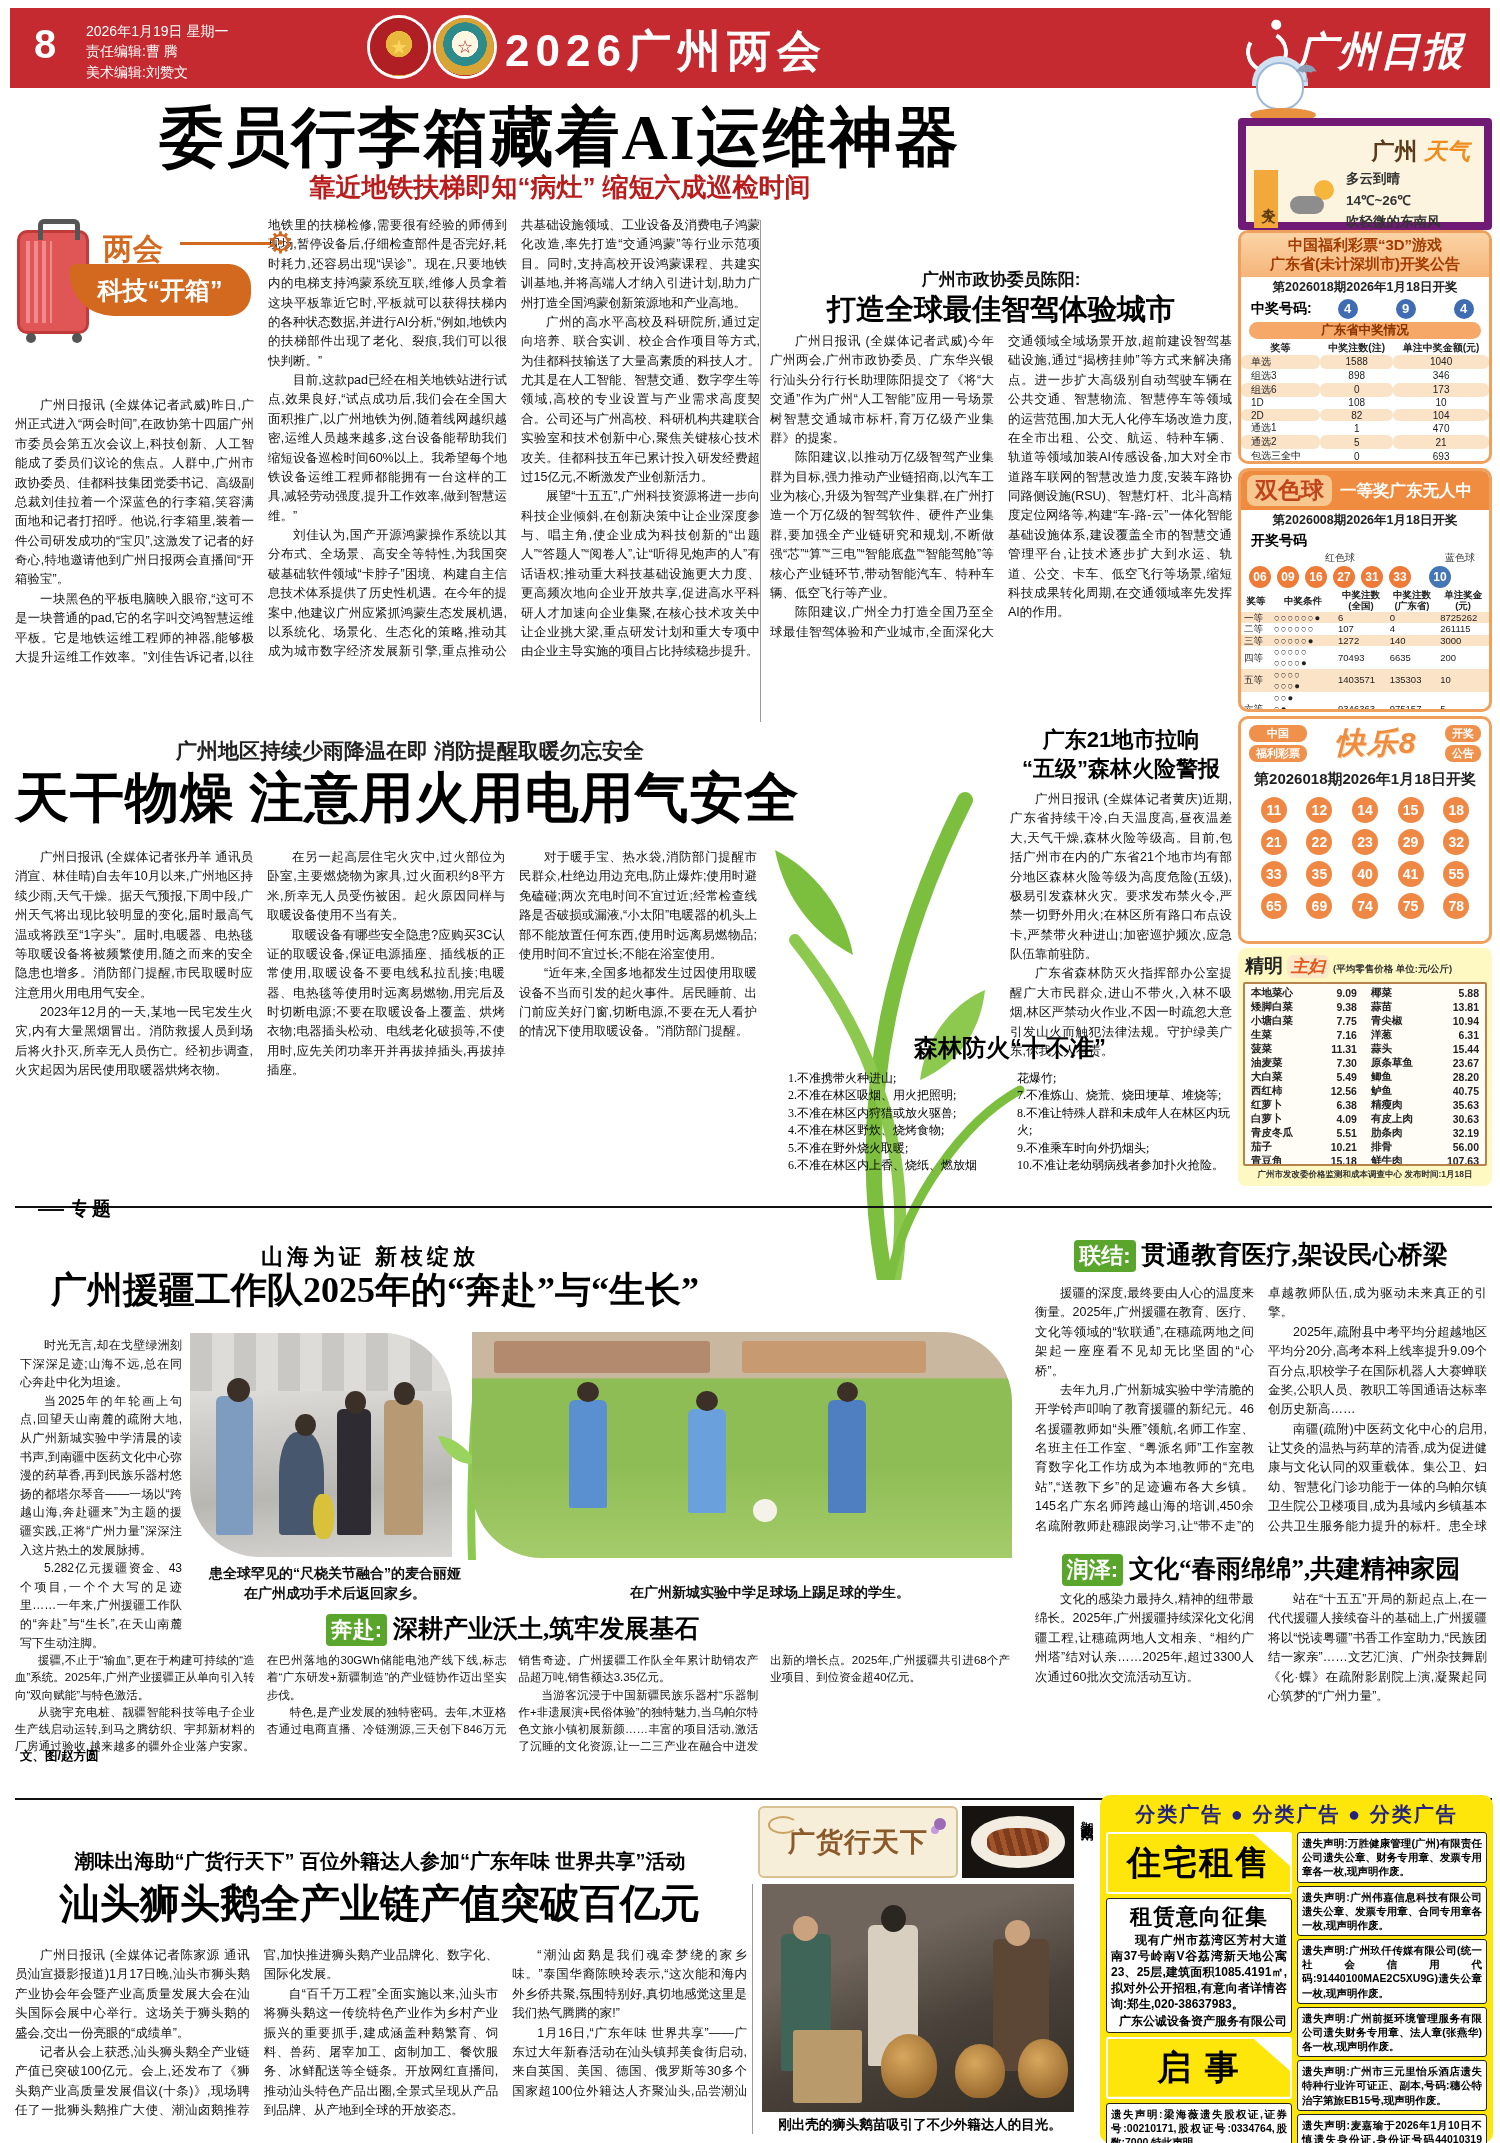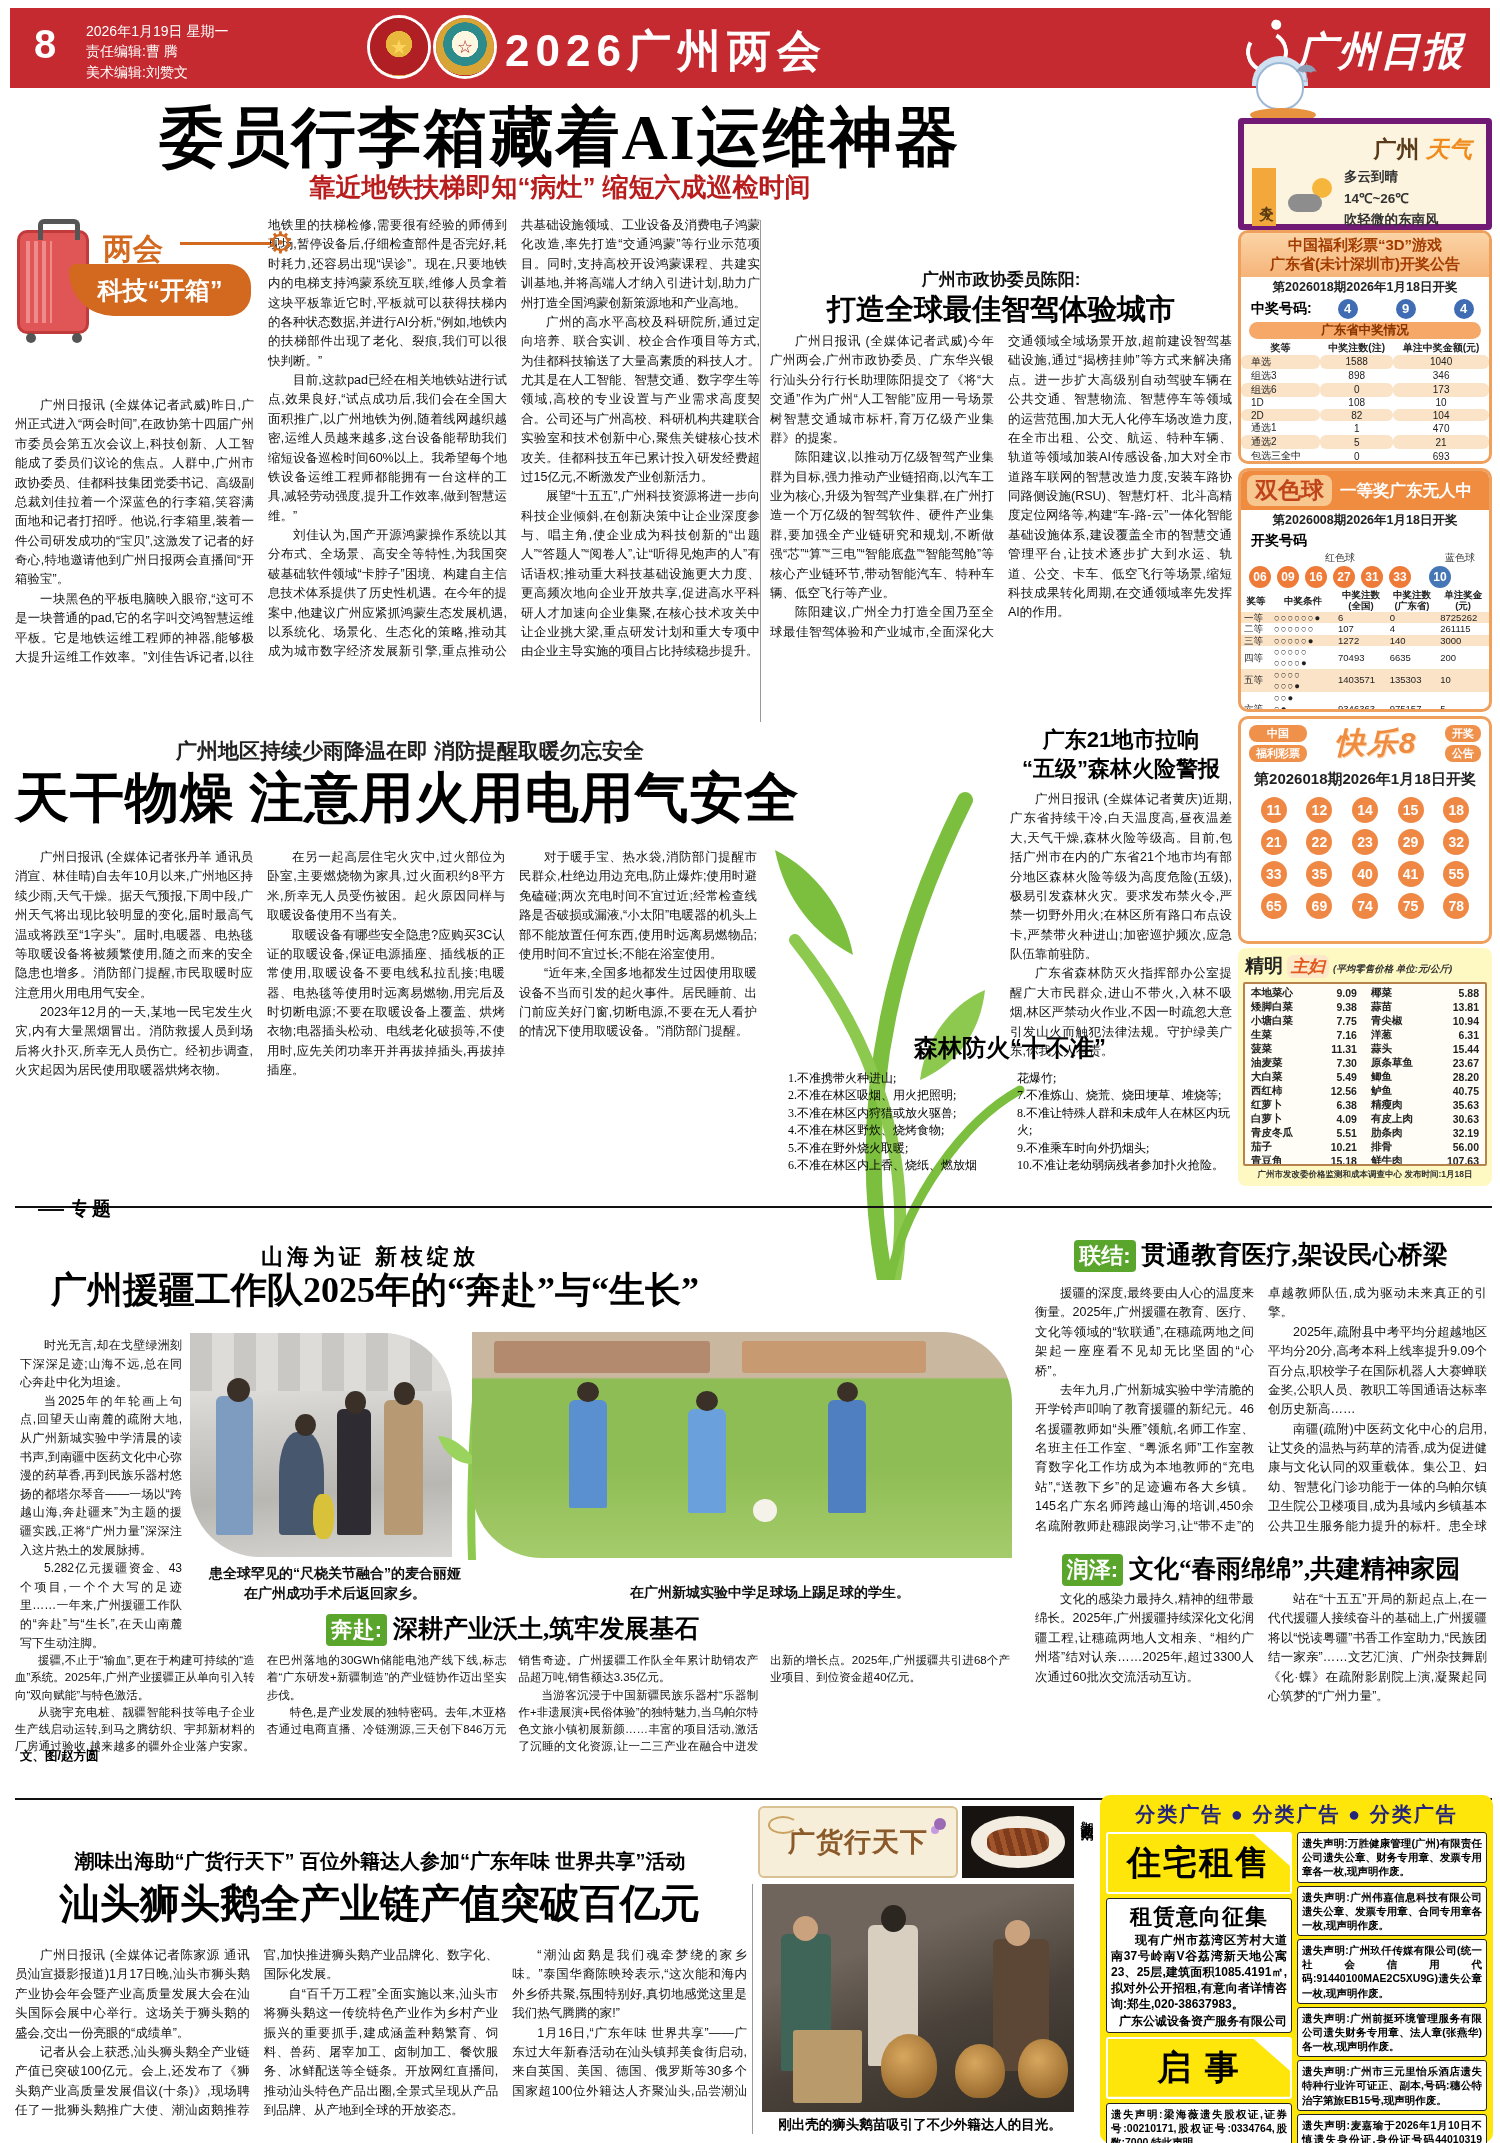--- a/index.html
+++ b/index.html
@@ -49,21 +49,21 @@
   
   .cy-kicker { position:absolute; left:770px; top:268px; width:462px; text-align:center; font-size:17px; font-weight:bold; color:#111; }
   .cy-head { position:absolute; left:770px; top:290px; width:462px; text-align:center; font-size:29px; font-weight:900; color:#000; }
 
   
   .mascot { position:absolute; left:1248px; top:56px; width:70px; height:66px; }
   .mascot .body { position:absolute; left:8px; top:6px; width:48px; height:48px; background:#fff; border:2px solid #9db8d6; border-radius:50% 50% 45% 45%; }
   .mascot .hood { position:absolute; left:4px; top:0; width:56px; height:30px; background:#cfe0f0; border-radius:30px 30px 0 0; }
   .mascot .umb { position:absolute; right:0; top:2px; font-size:26px; color:#8d9db5; }
   .mascot .base { position:absolute; left:2px; bottom:0; width:66px; height:14px; background:#e8913f; border-radius:50%; }
-  .weather { position:absolute; left:1238px; top:118px; width:254px; height:112px; background:#fdf4df; border:6px solid #701a75; border-radius:4px; }
+  .weather { position:absolute; left:1238px; top:118px; width:254px; height:112px; background:#fdf4df; border:8px solid #701a75; border-radius:4px; }
   .weather .hd { position:absolute; right:14px; top:10px; font-size:23px; font-weight:900; }
   .weather .hd .city { color:#5a3b1a; }
   .weather .hd .wx { color:#f08c1e; font-style:italic; }
   .weather .day { position:absolute; left:8px; top:44px; width:24px; height:58px; background:#f3a83c; color:#5a3b12; font-size:14px; font-weight:bold; writing-mode:vertical-rl; text-align:center; letter-spacing:2px; }
   .weather .icon { position:absolute; left:44px; top:54px; width:44px; height:34px; }
   .weather .icon .sun { position:absolute; right:0; top:0; width:20px; height:20px; background:#f6b63c; border-radius:50%; }
   .weather .icon .cloud { position:absolute; left:0; bottom:0; width:34px; height:18px; background:#8d8d8d; border-radius:10px; }
   .weather .txt { position:absolute; left:100px; top:42px; font-size:13.5px; font-weight:bold; color:#333; line-height:1.6; }
 
   
@@ -104,21 +104,21 @@
   #kl8 .hd .pills span { background:#f0914b; color:#fff; font-size:11px; font-weight:bold; border-radius:8px; padding:1px 7px; text-align:center; }
   #kl8 .logo { font-size:30px; font-weight:900; font-style:italic; color:#f08c3f; text-shadow:1px 1px 0 #fbd9b5; letter-spacing:2px; }
   #kl8 .lot-draw { font-size:15px; }
   #kl8 .grid { display:grid; grid-template-columns:repeat(5,1fr); gap:6px 4px; padding:6px 12px; justify-items:center; }
   #kl8 .grid .ball { width:26px; height:26px; background:#ee8844; font-size:14px; }
 
   #prices { top:948px; height:238px; border:none; background:#fef9c3; border-radius:8px; padding:4px 5px; }
   #prices .hd { display:flex; align-items:baseline; gap:4px; padding:1px 2px 3px; }
   #prices .hd .b1 { font-size:19px; font-weight:900; color:#222; }
   #prices .hd .b2 { font-size:17px; font-weight:900; color:#e2581e; background:#fde9c9; border-radius:6px; padding:0 4px; font-style:italic; }
-  #prices .hd .unit { font-size:9.5px; font-style:italic; color:#333; font-weight:bold; }
+  #prices .hd .unit { font-size:9.5px; color:#333; font-weight:bold; }
   #prices .inner { background:#fffdf6; border:2px solid #b8824d; border-radius:2px; padding:2px 6px; height:184px; overflow:hidden; }
   .tpr { width:100%; border-collapse:collapse; font-size:10.5px; font-weight:bold; color:#222; }
   .tpr td { height:12.2px; }
   .tpr td:nth-child(2),.tpr td:nth-child(4) { text-align:right; }
   .tpr td:nth-child(2) { padding-right:14px; }
   #prices .ft { font-size:8.5px; font-weight:bold; color:#333; text-align:center; padding-top:3px; }
 
   
   .fire-kicker { position:absolute; left:15px; top:737px; width:790px; text-align:center; font-size:21px; font-weight:bold; color:#222; }
   .fire-head { position:absolute; left:15px; top:762px; width:790px; font-size:54px; font-weight:900; font-family:"Liberation Serif",serif; letter-spacing:1px; }

